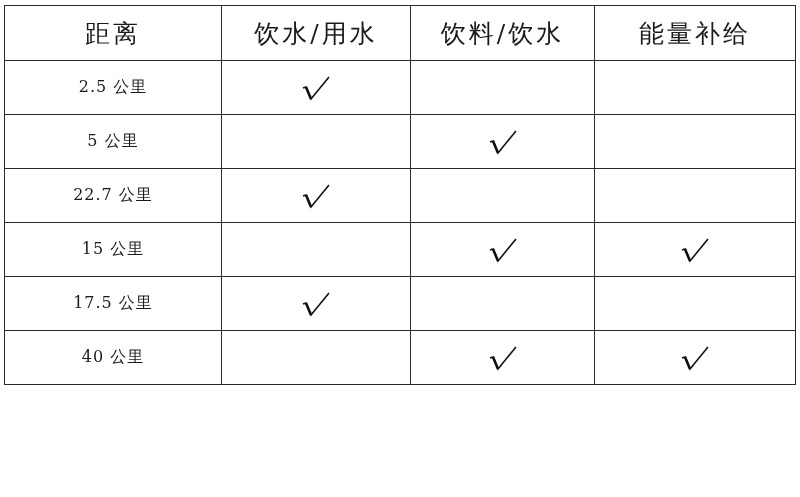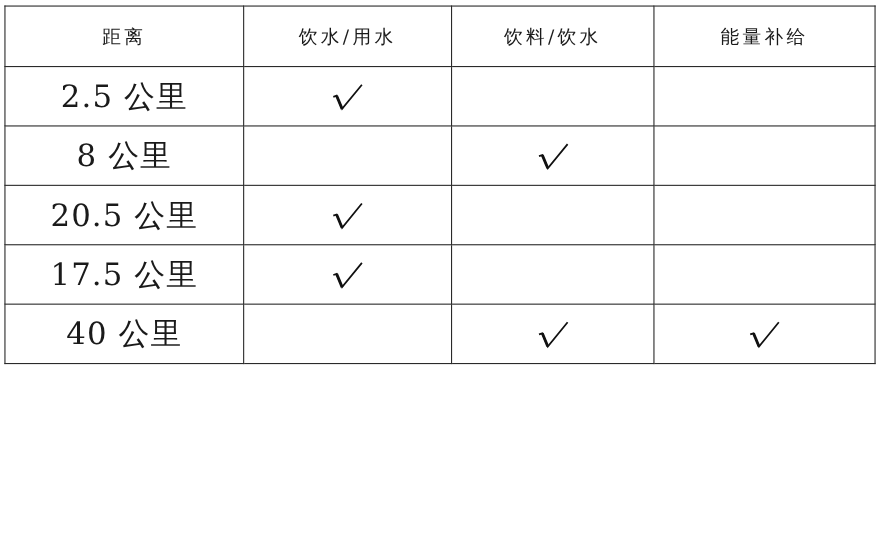--- a/index.html
+++ b/index.html
@@ -14,22 +14,22 @@
   }
   table.supply td, table.supply th {
     border: 1.5px solid #2a2a2a;
     text-align: center;
     vertical-align: middle;
     padding: 0;
     font-weight: normal;
     font-size: 24px;
     letter-spacing: 2px;
   }
-  table.supply th { font-size: 17px; letter-spacing: 3px; }
-  table.supply td.dist { font-size: 28px; letter-spacing: 1px; margin-left: 28px; }
+  table.supply th { font-size: 25px; letter-spacing: 3px; }
+  table.supply td.dist { font-size: 16px; letter-spacing: 1px; margin-left: 28px; }
   col.c0 { width: 217px; }
   col.c1 { width: 189px; }
   col.c2 { width: 184px; }
   col.c3 { width: 201px; }
   tr.head { height: 55px; }
   tr.row { height: 54px; }
   .check {
     display: inline-block;
     width: 30px; height: 28px;
     position: relative; top: 4px;
@@ -58,36 +58,48 @@
       <tr class="row">
         <td class="dist">2.5 公里</td>
         <td><span class="check" title="√"><svg viewBox="0 0 30 28">
               <path d="M2 13 L5 12 L10 24 L28 2" fill="none" stroke="#111" stroke-width="1.6" stroke-linejoin="miter"></path>
               <path d="M5 12 L10 24" stroke="#111" stroke-width="2.6" fill="none"></path>
             </svg></span></td>
         <td></td>
         <td></td>
       </tr>
       <tr class="row">
-        <td class="dist">8 公里</td>
+        <td class="dist">5 公里</td>
         <td></td>
         <td><span class="check" title="√"><svg viewBox="0 0 30 28">
               <path d="M2 13 L5 12 L10 24 L28 2" fill="none" stroke="#111" stroke-width="1.6" stroke-linejoin="miter"></path>
               <path d="M5 12 L10 24" stroke="#111" stroke-width="2.6" fill="none"></path>
             </svg></span></td>
         <td></td>
       </tr>
       <tr class="row">
-        <td class="dist">20.5 公里</td>
+        <td class="dist">22.7 公里</td>
         <td><span class="check" title="√"><svg viewBox="0 0 30 28">
               <path d="M2 13 L5 12 L10 24 L28 2" fill="none" stroke="#111" stroke-width="1.6" stroke-linejoin="miter"></path>
               <path d="M5 12 L10 24" stroke="#111" stroke-width="2.6" fill="none"></path>
             </svg></span></td>
         <td></td>
         <td></td>
+      </tr>
+      <tr class="row">
+        <td class="dist">15 公里</td>
+        <td></td>
+        <td><span class="check" title="√"><svg viewBox="0 0 30 28">
+              <path d="M2 13 L5 12 L10 24 L28 2" fill="none" stroke="#111" stroke-width="1.6" stroke-linejoin="miter"></path>
+              <path d="M5 12 L10 24" stroke="#111" stroke-width="2.6" fill="none"></path>
+            </svg></span></td>
+        <td><span class="check" title="√"><svg viewBox="0 0 30 28">
+              <path d="M2 13 L5 12 L10 24 L28 2" fill="none" stroke="#111" stroke-width="1.6" stroke-linejoin="miter"></path>
+              <path d="M5 12 L10 24" stroke="#111" stroke-width="2.6" fill="none"></path>
+            </svg></span></td>
       </tr>
       <tr class="row">
         <td class="dist">17.5 公里</td>
         <td><span class="check" title="√"><svg viewBox="0 0 30 28">
               <path d="M2 13 L5 12 L10 24 L28 2" fill="none" stroke="#111" stroke-width="1.6" stroke-linejoin="miter"></path>
               <path d="M5 12 L10 24" stroke="#111" stroke-width="2.6" fill="none"></path>
             </svg></span></td>
         <td></td>
         <td></td>
       </tr>

